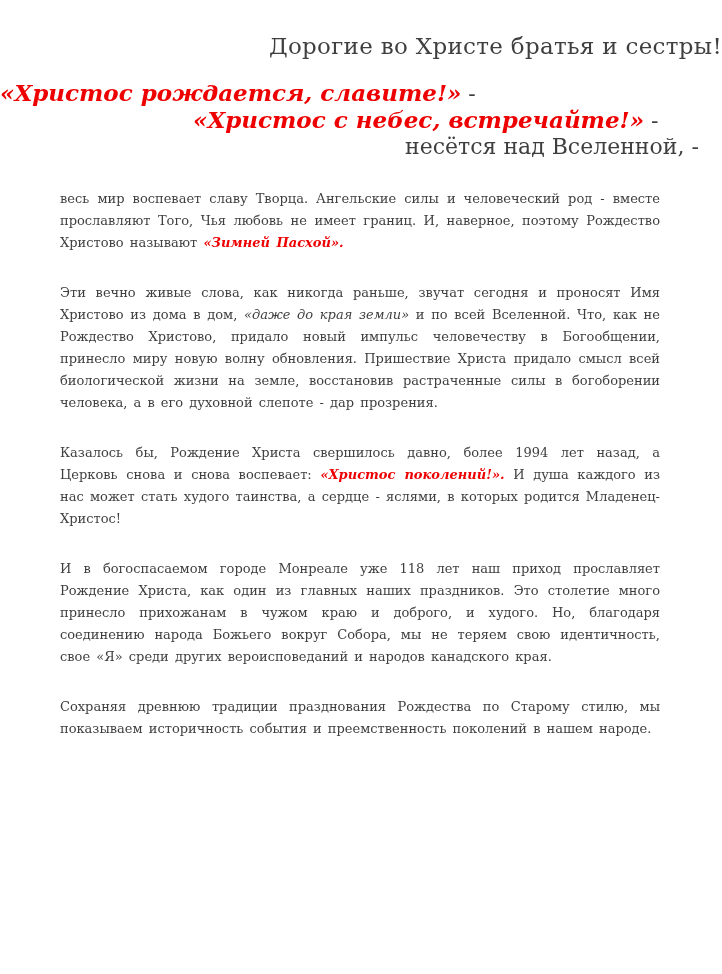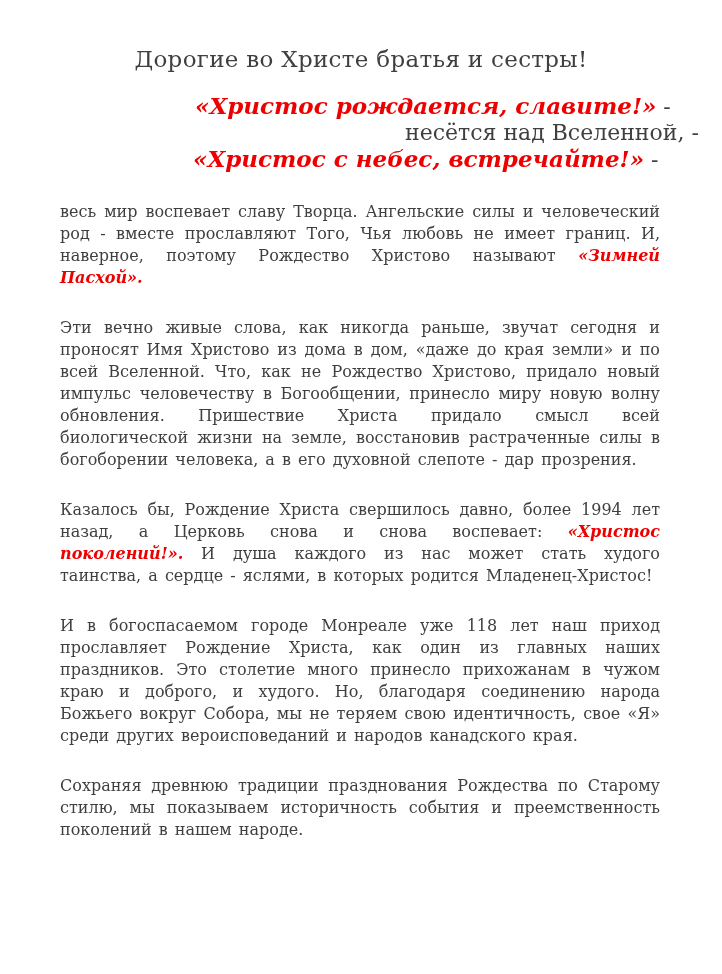--- a/index.html
+++ b/index.html
@@ -13,63 +13,63 @@
   .page {
     position: relative;
     width: 722px;
     height: 974px;
     color: var(--ink, #3f3f3f);
     background: var(--paper, #ffffff);
   }
   .title {
     font-size: 23px;
     font-weight: normal;
-    text-align: center;
-    padding-top: 46px;
+    text-align: right;
+    padding-top: 33px;
     letter-spacing: 0.3px;
     white-space: nowrap;
   }
   .epigraph { margin-top: 21px; }
   .ep-line {
     font-size: 22px;
     line-height: 26px;
     white-space: nowrap;
   }
-  .ep-line-0 { margin-left: 195px; }
+  .ep-line-0 { }
   .ep-line-1 { margin-left: 405px; }
   .ep-line-2 { margin-left: 193px; }
   .body-text { margin: 18px 62px 0 60px; }
   .body-text p {
-    font-size: 16px;
+    font-size: 13px;
     line-height: 22px;
     text-align: justify;
     margin-bottom: 27px;
     word-spacing: 2px;
     margin-top: 28px;
   }
   .body-text p:last-child { margin-bottom: 0; }
   .seg-plain { }
   .seg-red {
     color: var(--red, #ee0000);
     font-weight: bold;
     font-style: italic;
   }
   .ep-line .seg-red { font-size: 23px; }
-  .seg-italic { }
+  .seg-italic { font-style: italic; }
 </style>
 </head>
 <body style="--paper: #ffffff; --ink: #3f3f3f; --red: #ee0000;">
 
 <div class="page">
   <h1 class="title">Дорогие во Христе братья и сестры!</h1>
 
   <div class="epigraph">
       <div class="ep-line ep-line-0"><span class="seg-red">«Христос рождается, славите!»</span><span class="seg-plain"> -</span></div>
+      <div class="ep-line ep-line-2"><span class="seg-red">«Христос с небес, встречайте!»</span><span class="seg-plain"> -</span></div>
       <div class="ep-line ep-line-1"><span class="seg-plain">несётся над Вселенной, -</span></div>
-      <div class="ep-line ep-line-2"><span class="seg-red">«Христос с небес, встречайте!»</span><span class="seg-plain"> -</span></div>
     </div>
 
   <div class="body-text">
       <p><span class="seg-plain">весь мир воспевает славу Творца. Ангельские силы и человеческий род - вместе прославляют Того, Чья любовь не имеет границ. И, наверное, поэтому Рождество Христово называют </span><span class="seg-red">«Зимней Пасхой».</span></p>
       <p><span class="seg-plain">Эти вечно живые слова, как никогда раньше, звучат сегодня и проносят Имя Христово из дома в дом, </span><span class="seg-italic">«даже до края земли»</span><span class="seg-plain"> и по всей Вселенной. Что, как не Рождество Христово, придало новый импульс человечеству в Богообщении, принесло миру новую волну обновления. Пришествие Христа придало смысл всей биологической жизни на земле, восстановив растраченные силы в богоборении человека, а в его духовной слепоте - дар прозрения.</span></p>
       <p><span class="seg-plain">Казалось бы, Рождение Христа свершилось давно, более 1994 лет назад, а Церковь снова и снова воспевает: </span><span class="seg-red">«Христос поколений!».</span><span class="seg-plain"> И душа каждого из нас может стать худого таинства, а сердце - яслями, в которых родится Младенец-Христос!</span></p>
       <p><span class="seg-plain">И в богоспасаемом городе Монреале уже 118 лет наш приход прославляет Рождение Христа, как один из главных наших праздников. Это столетие много принесло прихожанам в чужом краю и доброго, и худого. Но, благодаря соединению народа Божьего вокруг Собора, мы не теряем свою идентичность, свое «Я» среди других вероисповеданий и народов канадского края.</span></p>
       <p><span class="seg-plain">Сохраняя древнюю традиции празднования Рождества по Старому стилю, мы показываем историчность события и преемственность поколений в нашем народе.</span></p>
     </div>
 </div>

